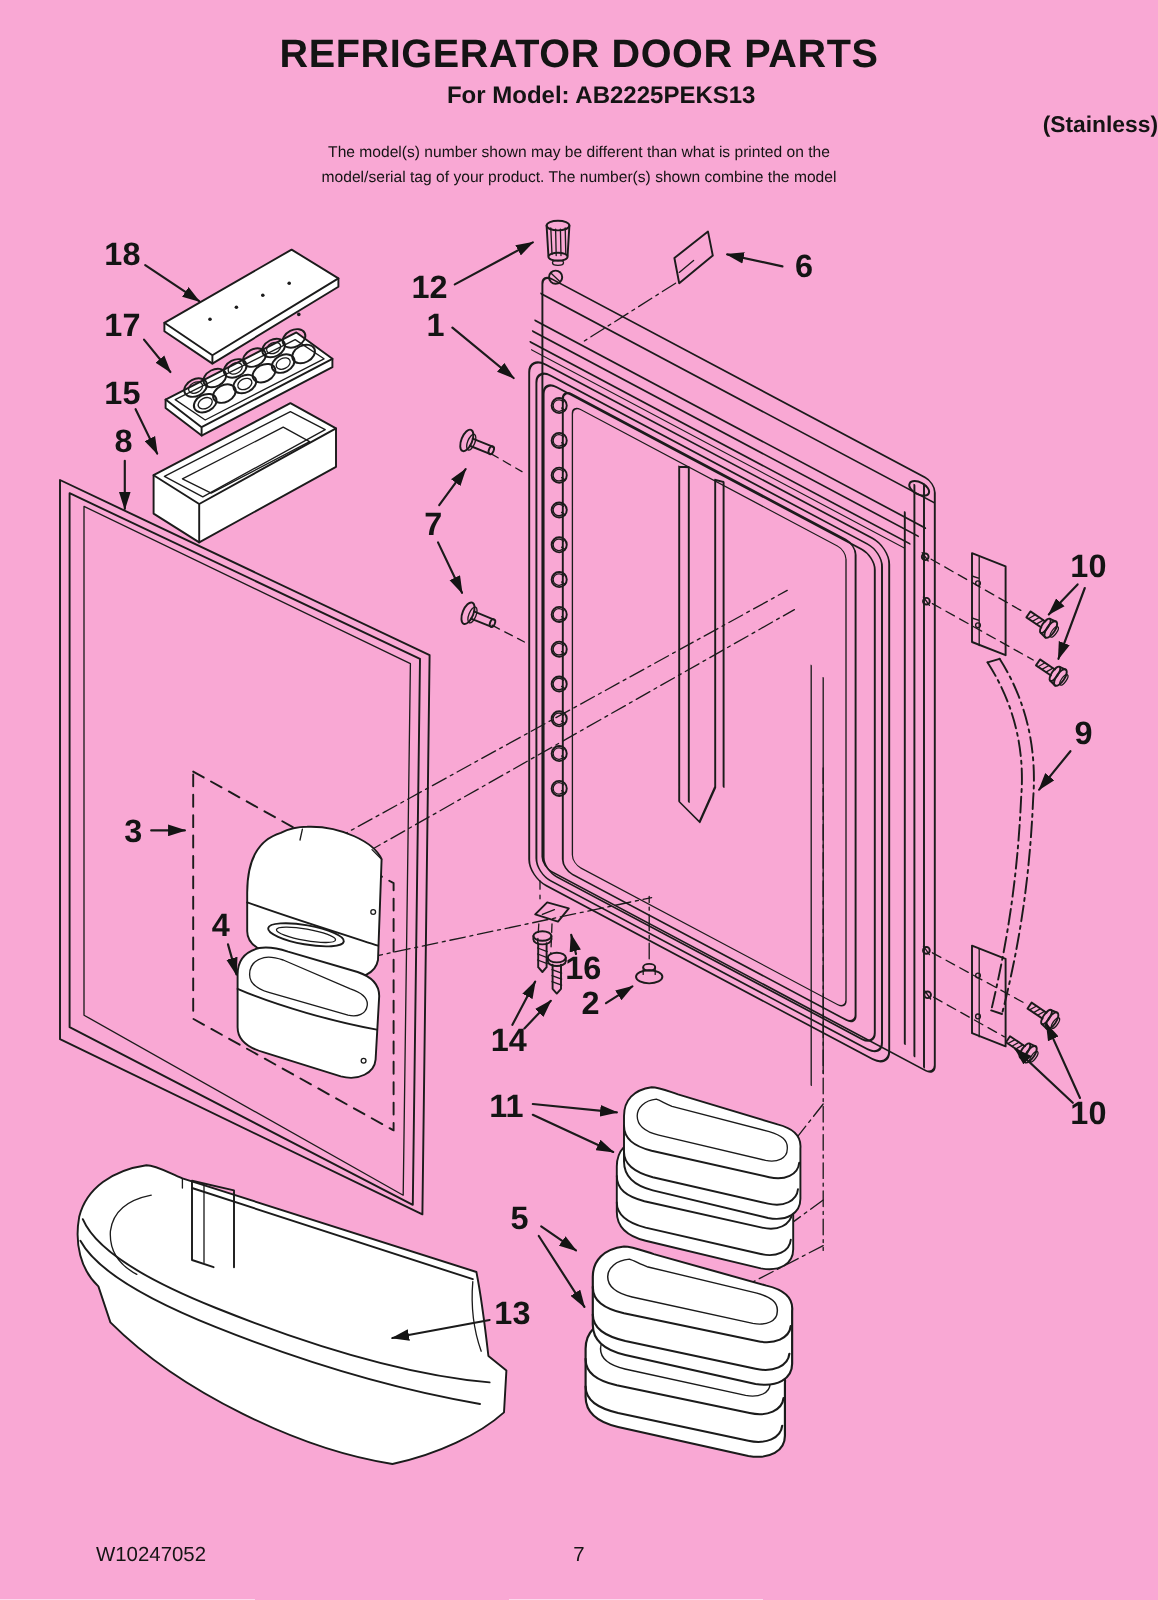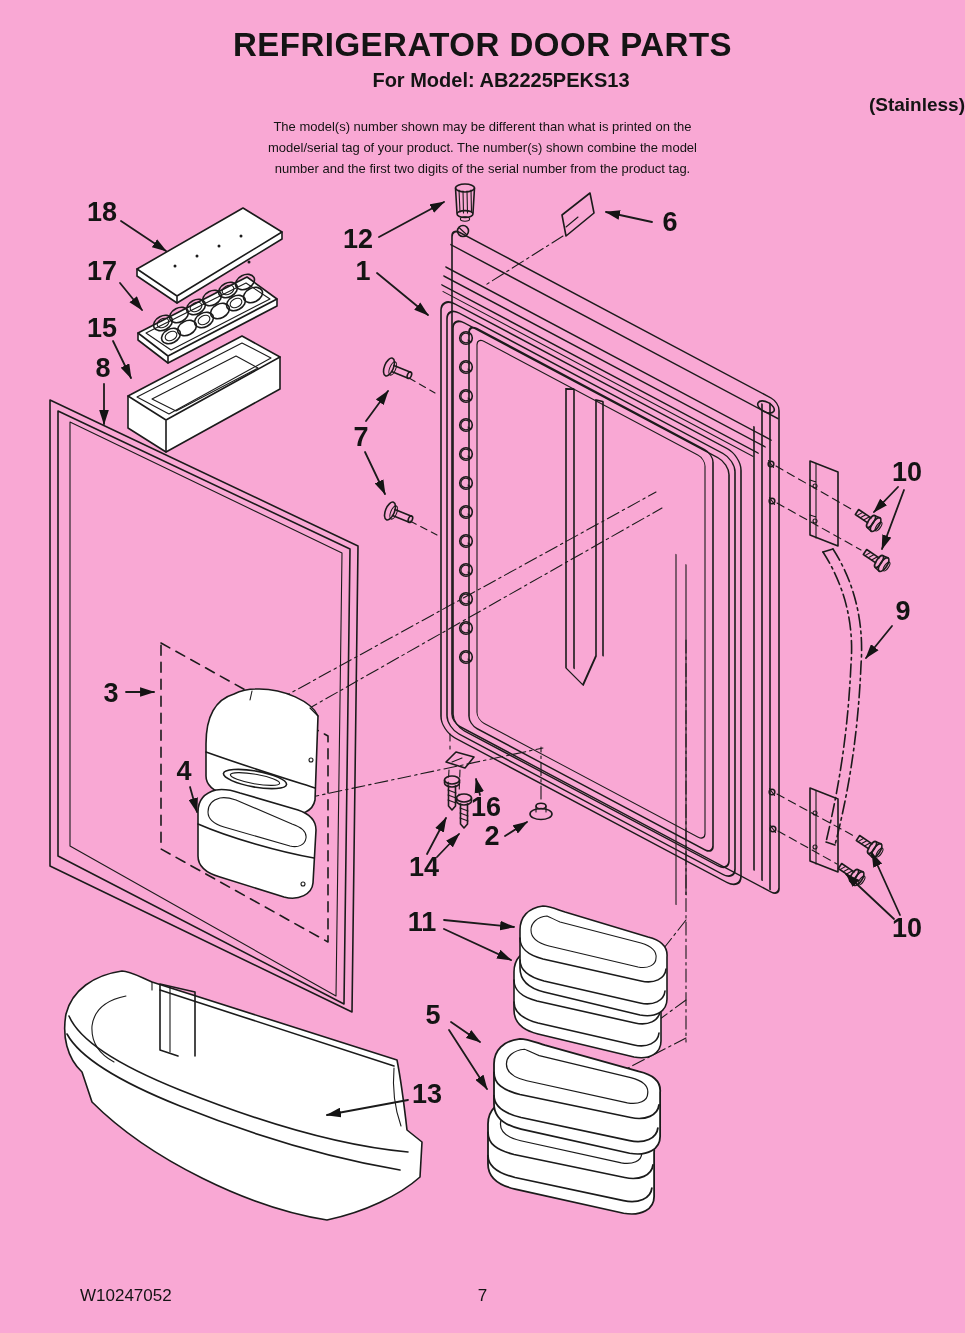--- a/index.html
+++ b/index.html
@@ -30,21 +30,20 @@
 <body>
 
 <div class="page">
 
   <div class="hdr">
     <div class="title">REFRIGERATOR DOOR PARTS</div>
     <div class="model">For Model: AB2225PEKS13</div>
     <div class="finish">(Stainless)</div>
     <div class="note">The model(s) number shown may be different than what is printed on the</div>
     <div class="note">model/serial tag of your product. The number(s) shown combine the model</div>
-    <div class="note">number and the first two digits of the serial number from the product tag.</div>
   </div>
 
   <svg class="diagram" width="965" height="1333" viewBox="0 0 965 1333">
     <defs>
       <marker id="ah" viewBox="0 0 14 9" markerWidth="15" markerHeight="10" refX="13" refY="4.5" orient="auto" markerUnits="userSpaceOnUse">
         <path d="M0,0 L14,4.5 L0,9 Z" fill="#141414"></path>
       </marker>
       <g id="doorbin">
         <path class="w" d="M23,-24 C8,-22 0,-13 0,0 L0,38 C0,50 8,58 24,62 L120,85 C136,88 147,81 147,69 L147,27 C148,16 140,10 128,7 L45,-18 C36,-21 29,-24 23,-24 Z"></path>
         <path class="t" d="M27,-14 C17,-13 11,-7 11,0 C11,8 17,13 29,16 L118,37 C128,39 136,35 136,28 C137,20 131,16 121,13 L40,-8 C35,-10 30,-13 27,-14 Z"></path>

